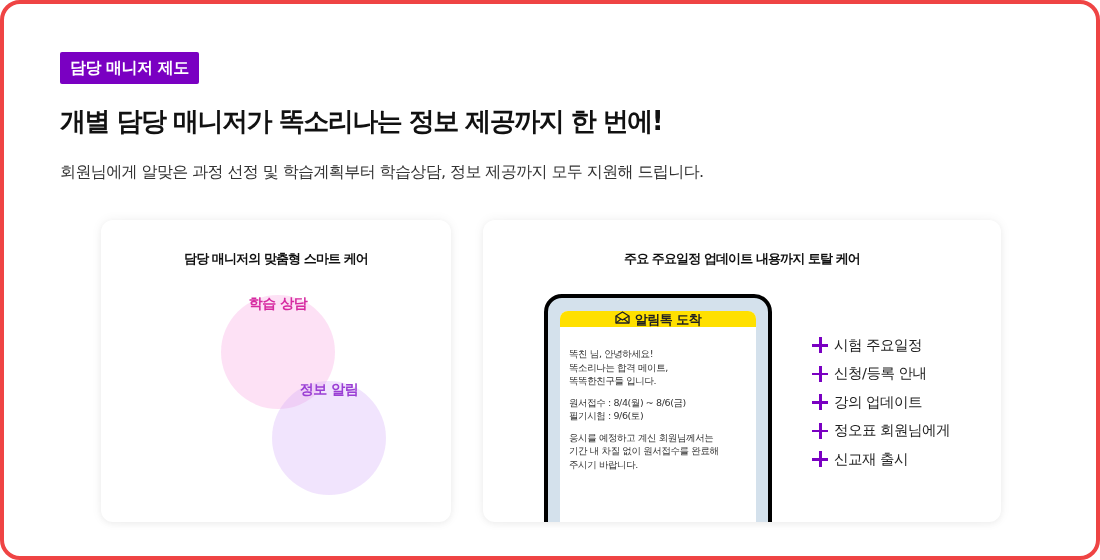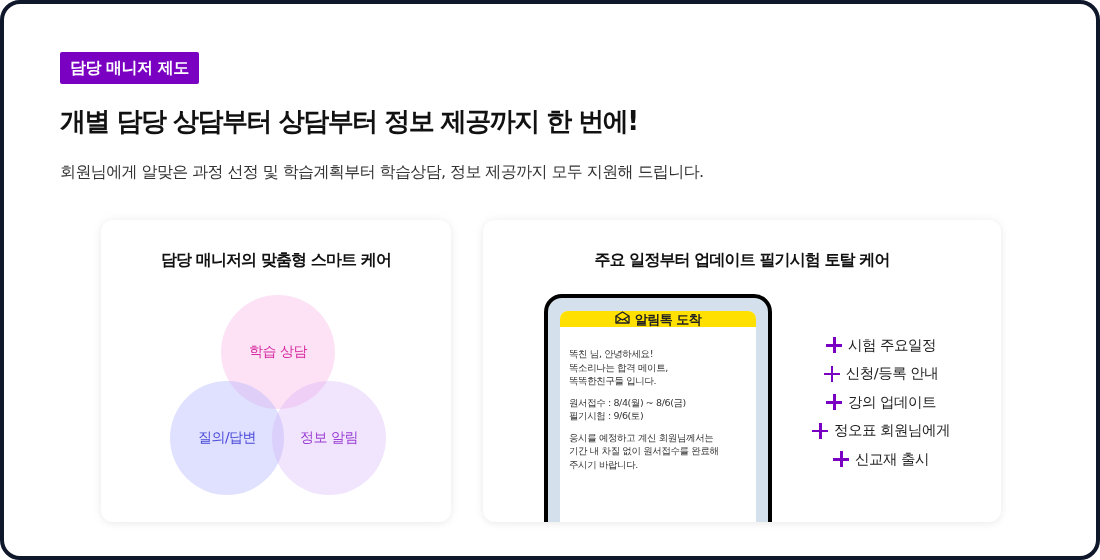--- a/index.html
+++ b/index.html
@@ -1,20 +1,20 @@
 <!DOCTYPE html>
 <html><head>
 <meta charset="utf-8">
 <style>
   * { box-sizing: border-box; margin: 0; padding: 0; }
   html, body { width: 1100px; height: 560px; background: #ffffff; overflow: hidden; }
   body { font-family: "DejaVu Sans", "Liberation Sans", sans-serif; color: #111; }
   .frame {
     position: absolute; left: 0; top: 0; width: 1100px; height: 560px;
-    border: 4px solid #0f172a; border-radius: 20px; background: #fff; overflow: hidden;
+    border: 4px solid #ef4444; border-radius: 20px; background: #fff; overflow: hidden;
   }
   .badge {
     position: absolute; left: 56px; top: 48px; height: 32px; padding: 0 10px;
     background: #7a00c2; color: #fff; border-radius: 2px;
     font-size: 16px; font-weight: bold; line-height: 32px; letter-spacing: -0.5px;
   }
   .title {
     position: absolute; left: 56px; top: 100px;
     font-size: 26px; font-weight: bold; letter-spacing: -1.5px; color: #111;
     white-space: nowrap;
@@ -25,26 +25,26 @@
   }
   .card {
     position: absolute; top: 216px; height: 302px; background: #fff;
     border-radius: 12px; box-shadow: 0 0 12px rgba(0,0,0,0.06), 0 2px 6px rgba(0,0,0,0.04);
     overflow: hidden;
   }
   .card-left { left: 97px; width: 350px; }
   .card-right { left: 479px; width: 518px; }
   .card-title {
     position: absolute; top: 30px; left: 0; right: 0; text-align: center;
-    font-size: 16px; font-weight: bold; letter-spacing: -0.9px; color: #111; white-space: nowrap;
+    font-size: 13px; font-weight: bold; letter-spacing: -0.9px; color: #111; white-space: nowrap;
   }
   .circle {
     position: absolute; width: 114px; height: 114px; border-radius: 50%;
-    display: flex; align-items: center; justify-content: center;
-    font-size: 14px; font-weight: normal; letter-spacing: -0.5px;
+    display: flex; align-items: flex-start; justify-content: center;
+    font-size: 14px; font-weight: bold; letter-spacing: -0.5px;
   }
   .c-top { left: 120px; top: 75px; background: rgba(252, 200, 236, 0.55); color: #d62aa0; }
   .c-left { left: 69px; top: 161px; background: rgba(170, 175, 252, 0.38); color: #4a48d8; }
   .c-right { left: 171px; top: 161px; background: rgba(210, 170, 250, 0.32); color: #9a3ed4; }
   .phone {
     position: absolute; left: 61px; top: 74px; width: 228px; height: 260px;
     border: 4px solid #000; border-radius: 18px; background: #d4e1ec; overflow: hidden;
   }
   .msg {
     position: absolute; left: 12px; top: 13px; width: 196px; height: 260px;
@@ -53,51 +53,48 @@
   .msg-head {
     height: 16px; background: #ffe000; display: flex; align-items: flex-start; justify-content: center;
     font-size: 13px; font-weight: bold; color: #222; letter-spacing: -0.5px;
   }
   .msg-head svg { margin-right: 5px; }
   .msg-body { padding: 20px 9px 0 9px; font-size: 9.5px; line-height: 13.5px; color: #333; letter-spacing: -0.4px; }
   .msg-body p { margin-bottom: 8px; white-space: nowrap; }
   .checklist { position: absolute; left: 329px; top: 111px; list-style: none; }
   .checklist li {
     display: flex; align-items: center; height: 28.5px;
-    font-size: 14.5px; color: #222; letter-spacing: -0.5px; white-space: nowrap; justify-content: center;
+    font-size: 14.5px; color: #222; letter-spacing: -0.5px; white-space: nowrap;
   }
   .plus { position: relative; width: 16px; height: 16px; margin-right: 6px; display: inline-block; }
   .plus::before, .plus::after { content: ""; position: absolute; background: #7a00c2; }
   .plus::before { left: 7px; top: 0; width: 2.5px; height: 16px; }
   .plus::after { left: 0; top: 7px; width: 16px; height: 2.5px; }
 </style>
 </head>
 <body>
 
 <div class="frame">
 
   <div class="badge">담당 매니저 제도</div>
-  <h1 class="title">개별 담당 상담부터 상담부터 정보 제공까지 한 번에!</h1>
+  <h1 class="title">개별 담당 매니저가 똑소리나는 정보 제공까지 한 번에!</h1>
   <p class="subtitle">회원님에게 알맞은 과정 선정 및 학습계획부터 학습상담, 정보 제공까지 모두 지원해 드립니다.</p>
 
   <section class="card card-left">
     <h2 class="card-title">담당 매니저의 맞춤형 스마트 케어</h2>
     <div class="circle c-top">
       <span>학습 상담</span>
     </div>
-    <div class="circle c-left">
-      <span>질의/답변</span>
-    </div>
     <div class="circle c-right">
       <span>정보 알림</span>
     </div>
   </section>
 
   <section class="card card-right">
-    <h2 class="card-title">주요 일정부터 업데이트 필기시험 토탈 케어</h2>
+    <h2 class="card-title">주요 주요일정 업데이트 내용까지 토탈 케어</h2>
 
     <div class="phone">
       <div class="msg">
         <div class="msg-head">
           <svg width="15" height="13" viewBox="0 0 15 13">
             <path d="M1 5 L7.5 1 L14 5 L14 12 L1 12 Z" fill="none" stroke="#222" stroke-width="1.4" stroke-linejoin="round"></path>
             <path d="M1 5 L7.5 9 L14 5" fill="none" stroke="#222" stroke-width="1.4" stroke-linejoin="round"></path>
             <path d="M1 12 L6 8 M14 12 L9 8" fill="none" stroke="#222" stroke-width="1.2"></path>
           </svg>
           <span>알림톡 도착</span>

